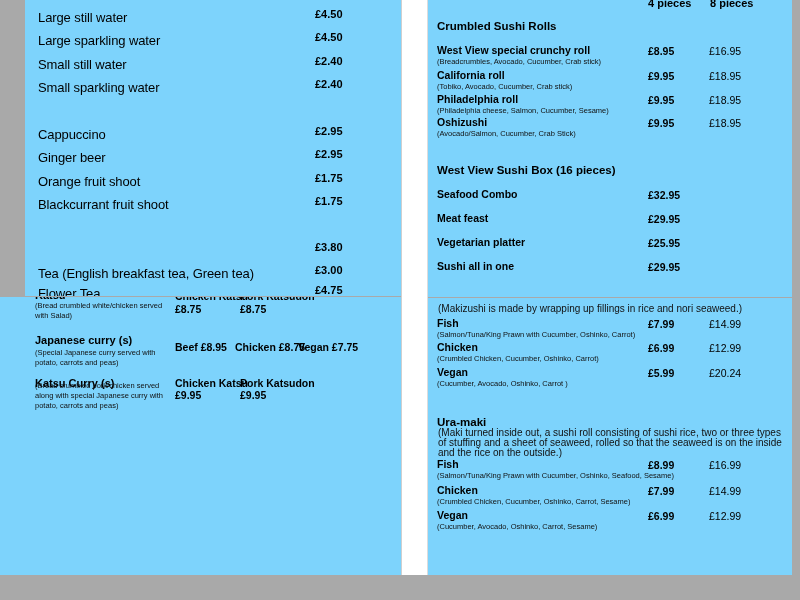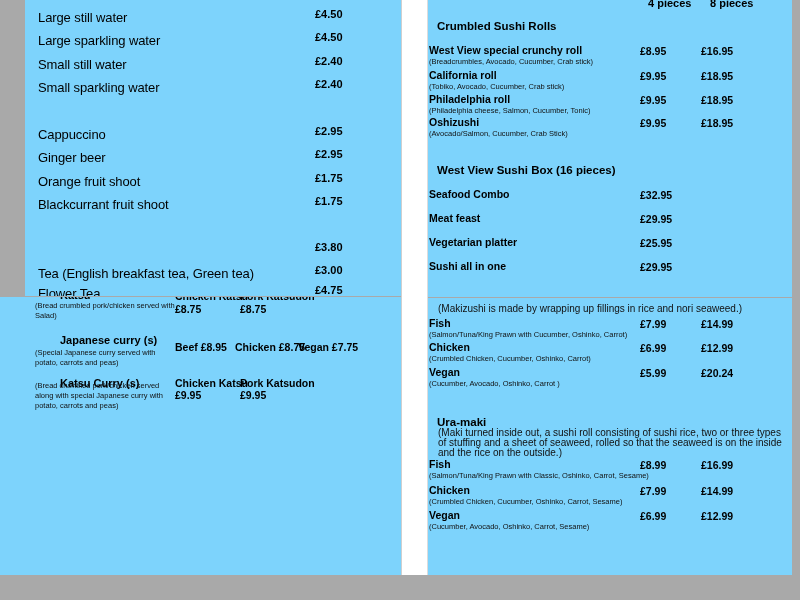--- a/index.html
+++ b/index.html
@@ -13,34 +13,34 @@
              border-left:1px solid #cfcfcf; border-right:1px solid #dcdcdc; }
   #page-sushi { left:428px; top:0; width:364px; height:297px; }
   #page-maki  { left:428px; top:298px; width:364px; height:277px; }
 
   
   .drow { position:absolute; left:13px; right:6px; height:14px; }
   .dname { font-weight:normal; font-size:13px; letter-spacing:-0.1px;text-align:right; }
   .dprice { position:absolute; left:277px; top:0; font-weight:bold; font-size:11px; }
 
   
-  .kname { position:absolute; font-weight:bold; font-size:11px; line-height:11px;margin-left:25px; }
+  .kname { position:absolute; font-weight:bold; font-size:11px; line-height:11px; }
   .kdesc { position:absolute; font-size:7.5px; line-height:10px; width:142px; color:#111; }
   .koptlabel { position:absolute; font-weight:bold; font-size:10.5px; }
   .kprice { position:absolute; font-weight:bold; font-size:10.5px; }
   .koptinline { position:absolute; font-weight:bold; font-size:10.5px; white-space:nowrap; }
 
   
   .colhead { position:absolute; top:-3px; font-weight:bold; font-size:11px; }
   .shead { position:absolute; left:9px; font-weight:bold; font-size:11.5px; }
-  .srow { position:absolute; left:1px; right:0; }
+  .srow { position:absolute; left:9px; right:0; }
   .sname { font-weight:bold; font-size:10.5px; line-height:12px; }
   .sdesc { font-size:7.5px; color:#111; margin-top:1px; }
   .sp4 { position:absolute; left:211px; top:1px; font-weight:bold; font-size:10.5px; }
-  .sp8 { position:absolute; left:272px; top:1px; font-weight:bold; font-size:10.5px; }
+  .sp8 { position:absolute; left:272px; top:1px; font-weight:normal; font-size:10.5px; }
   .mnote { position:absolute; left:10px; font-size:10px; line-height:10px; color:#111; }
 </style>
 </head>
 <body>
 
 <div id="viewer">
 
   <div id="page-drinks" class="page">
     <div class="drow" style="top:8px"><span class="dname">Large still water</span><span class="dprice">£4.50</span></div>
     <div class="drow" style="top:31px"><span class="dname">Large sparkling water</span><span class="dprice">£4.50</span></div>
@@ -53,21 +53,21 @@
     <div class="drow" style="top:241px"><span class="dprice">£3.80</span></div>
     <div class="drow" style="top:264px"><span class="dname">Tea (English breakfast tea, Green tea)</span><span class="dprice">£3.00</span></div>
     <div class="drow" style="top:284px"><span class="dname">Flower Tea</span><span class="dprice">£4.75</span></div>
   </div>
 
   <div id="gap-col"></div>
 
   <div id="page-katsu" class="page">
 
     <span class="kname" style="left:35px;top:-7px">Katsu</span>
-    <div class="kdesc" style="left:35px;top:4px">(Bread crumbled pork/chicken served with Salad)</div>
+    <div class="kdesc" style="left:35px;top:4px">(Bread crumbled white/chicken served with Salad)</div>
     <span class="koptlabel" style="left:175px;top:-7px">Chicken Katsu</span>
     <span class="kprice" style="left:175px;top:6px">£8.75</span>
     <span class="koptlabel" style="left:240px;top:-7px">Pork Katsudon</span>
     <span class="kprice" style="left:240px;top:6px">£8.75</span>
 
     <span class="kname" style="left:35px;top:38px">Japanese curry (s)</span>
     <div class="kdesc" style="left:35px;top:51px">(Special Japanese curry served with potato, carrots and peas)</div>
     <span class="koptinline" style="left:175px;top:44px"><span>Beef</span> <span>£8.95</span></span>
     <span class="koptinline" style="left:235px;top:44px"><span>Chicken</span> <span>£8.75</span></span>
     <span class="koptinline" style="left:298px;top:44px"><span>Vegan</span> <span>£7.75</span></span>
@@ -92,21 +92,21 @@
       <span class="sp8">£16.95</span>
     </div>
     <div class="srow" style="top:69px">
       <div class="sname">California roll</div>
       <div class="sdesc">(Tobiko, Avocado, Cucumber, Crab stick)</div>
       <span class="sp4">£9.95</span>
       <span class="sp8">£18.95</span>
     </div>
     <div class="srow" style="top:93px">
       <div class="sname">Philadelphia roll</div>
-      <div class="sdesc">(Philadelphia cheese, Salmon, Cucumber, Tonic)</div>
+      <div class="sdesc">(Philadelphia cheese, Salmon, Cucumber, Sesame)</div>
       <span class="sp4">£9.95</span>
       <span class="sp8">£18.95</span>
     </div>
     <div class="srow" style="top:116px">
       <div class="sname">Oshizushi</div>
       <div class="sdesc">(Avocado/Salmon, Cucumber, Crab Stick)</div>
       <span class="sp4">£9.95</span>
       <span class="sp8">£18.95</span>
     </div>
 
@@ -149,21 +149,21 @@
       <div class="sdesc">(Cucumber, Avocado, Oshinko, Carrot )</div>
       <span class="sp4">£5.99</span>
       <span class="sp8">£20.24</span>
     </div>
 
     <div class="shead" style="top:118px">Ura-maki</div>
     <div class="mnote" style="top:130px;width:344px">(Maki turned inside out, a sushi roll consisting of sushi rice, two or three types of stuffing and a sheet of seaweed, rolled so that the seaweed is on the inside and the rice on the outside.)</div>
 
     <div class="srow" style="top:160px">
       <div class="sname">Fish</div>
-      <div class="sdesc">(Salmon/Tuna/King Prawn with Classic, Oshinko, Carrot, Sesame)</div>
+      <div class="sdesc">(Salmon/Tuna/King Prawn with Cucumber, Oshinko, Seafood, Sesame)</div>
       <span class="sp4">£8.99</span>
       <span class="sp8">£16.99</span>
     </div>
     <div class="srow" style="top:186px">
       <div class="sname">Chicken</div>
       <div class="sdesc">(Crumbled Chicken, Cucumber, Oshinko, Carrot, Sesame)</div>
       <span class="sp4">£7.99</span>
       <span class="sp8">£14.99</span>
     </div>
     <div class="srow" style="top:211px">

